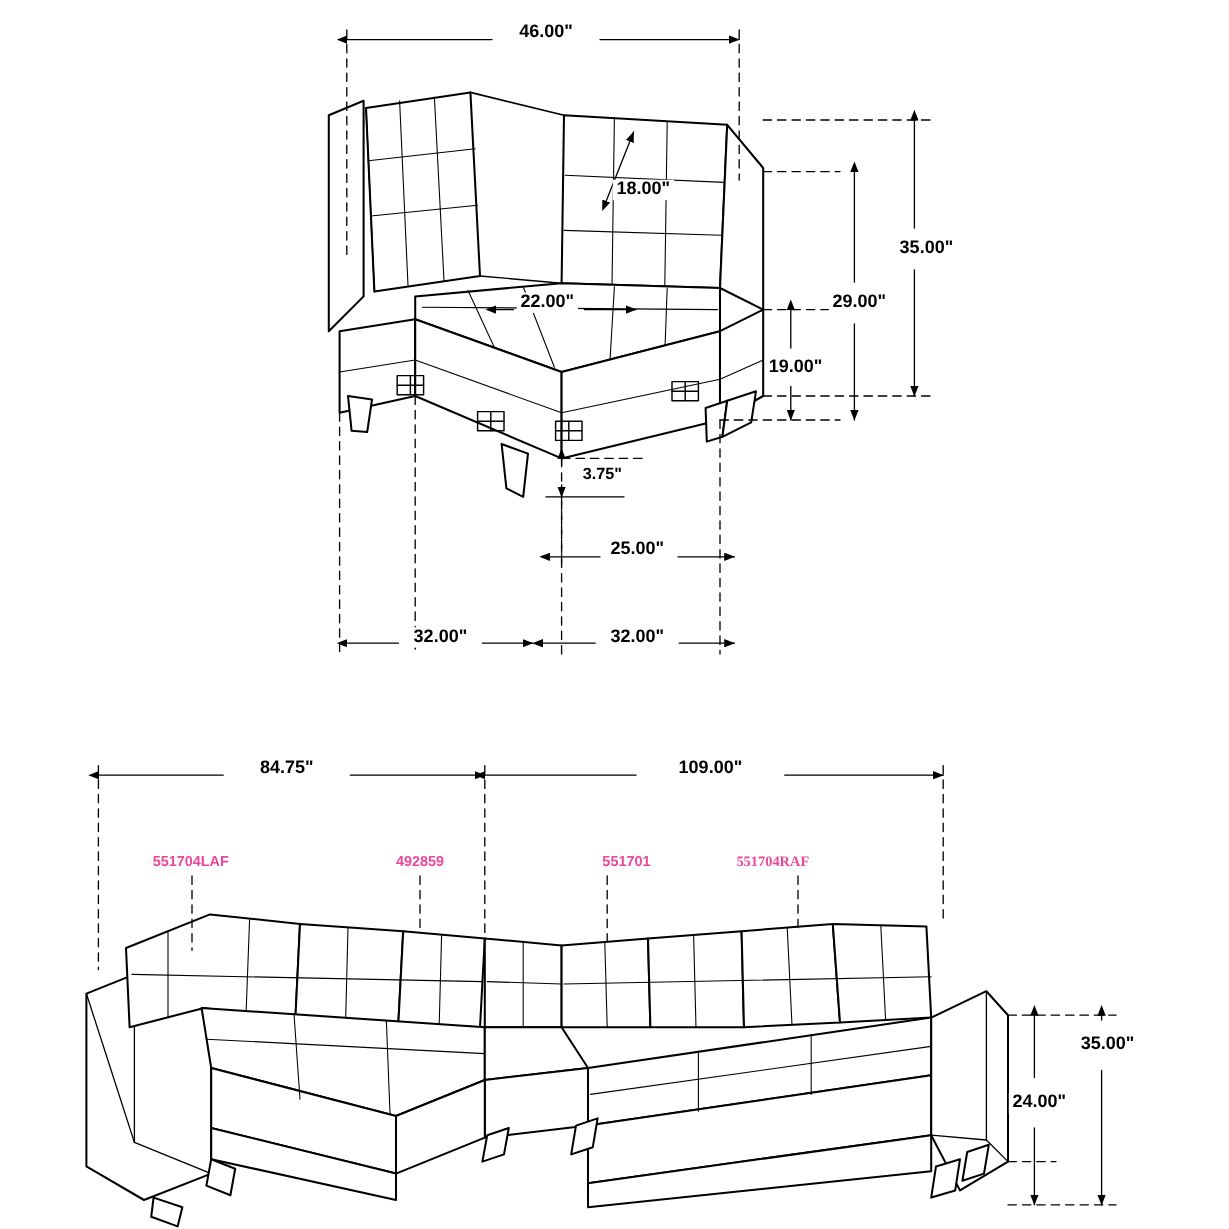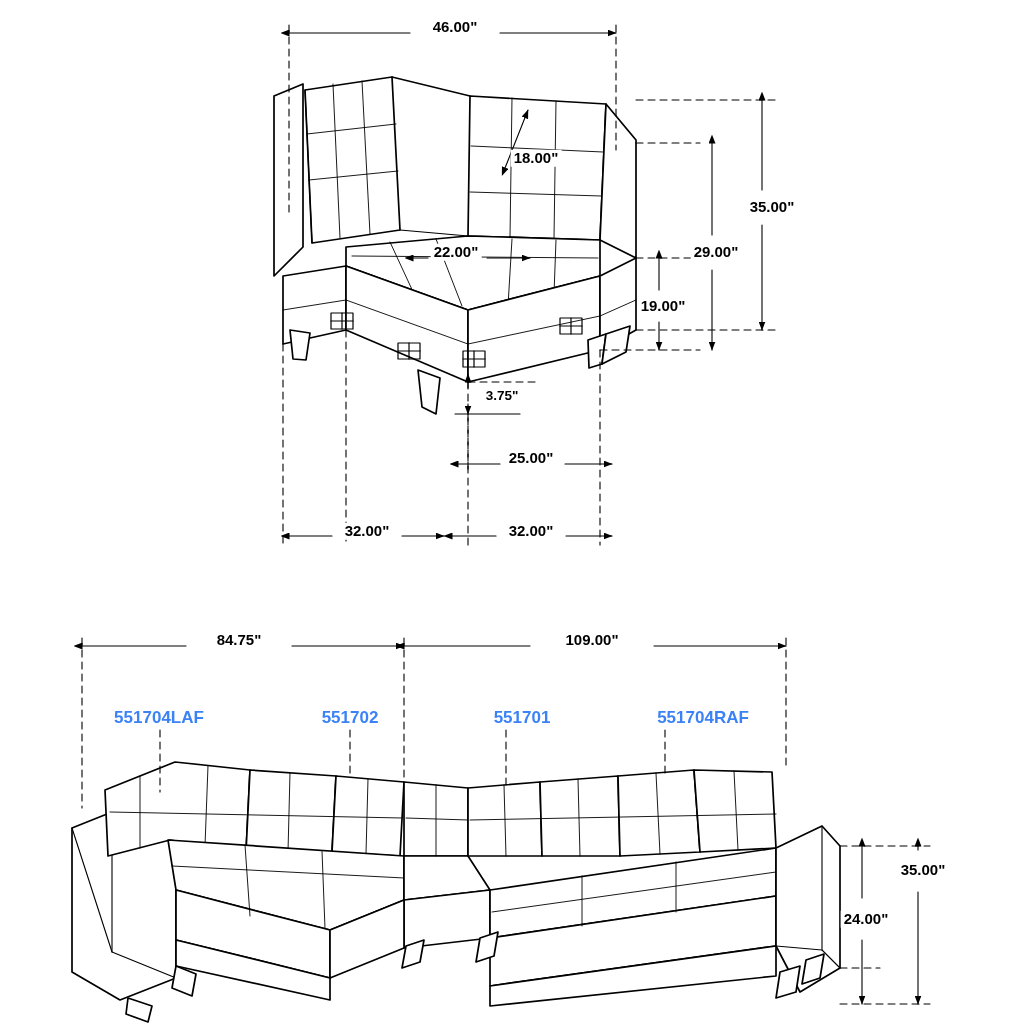--- a/index.html
+++ b/index.html
@@ -31,22 +31,22 @@
     white-space: nowrap;
     transform: translate(-50%, -50%);
     background: #ffffff;
     padding: 0 3px;
     line-height: 1.1;
   }
   .partlabel {
     position: absolute;
     font-family: "Liberation Sans", sans-serif;
     font-weight: bold;
-    font-size: 17px;
-    color: #3b82f6;
+    font-size: 12px;
+    color: #ec4899;
     white-space: nowrap;
     transform: translate(-50%, -50%);
     background: #ffffff;
     padding: 0 2px;
   }
   .small {
     font-size: 13.5px;
   }
 </style>
 </head>
@@ -291,17 +291,17 @@
   <div class="dimlabel" style="left:531px; top:458px;">25.00"</div>
   <div class="dimlabel" style="left:367px; top:531px;">32.00"</div>
   <div class="dimlabel" style="left:531px; top:531px;">32.00"</div>
 
   <div class="dimlabel" style="left:239px; top:640px;">84.75"</div>
   <div class="dimlabel" style="left:592px; top:640px;">109.00"</div>
   <div class="dimlabel" style="left:923px; top:870px;">35.00"</div>
   <div class="dimlabel" style="left:866px; top:919px;">24.00"</div>
 
   <div class="partlabel" style="left:159px; top:718px;">551704LAF</div>
-  <div class="partlabel" style="left:350px; top:718px;">551702</div>
+  <div class="partlabel" style="left:350px; top:718px;">492859</div>
   <div class="partlabel" style="left:506px; top:718px;margin-left:16px;">551701</div>
-  <div class="partlabel" style="left:703px; top:718px;">551704RAF</div>
+  <div class="partlabel" style="left:644px; top:718px;font-family:Liberation Serif, serif;">551704RAF</div>
 
 </div>
 
 </body></html>

